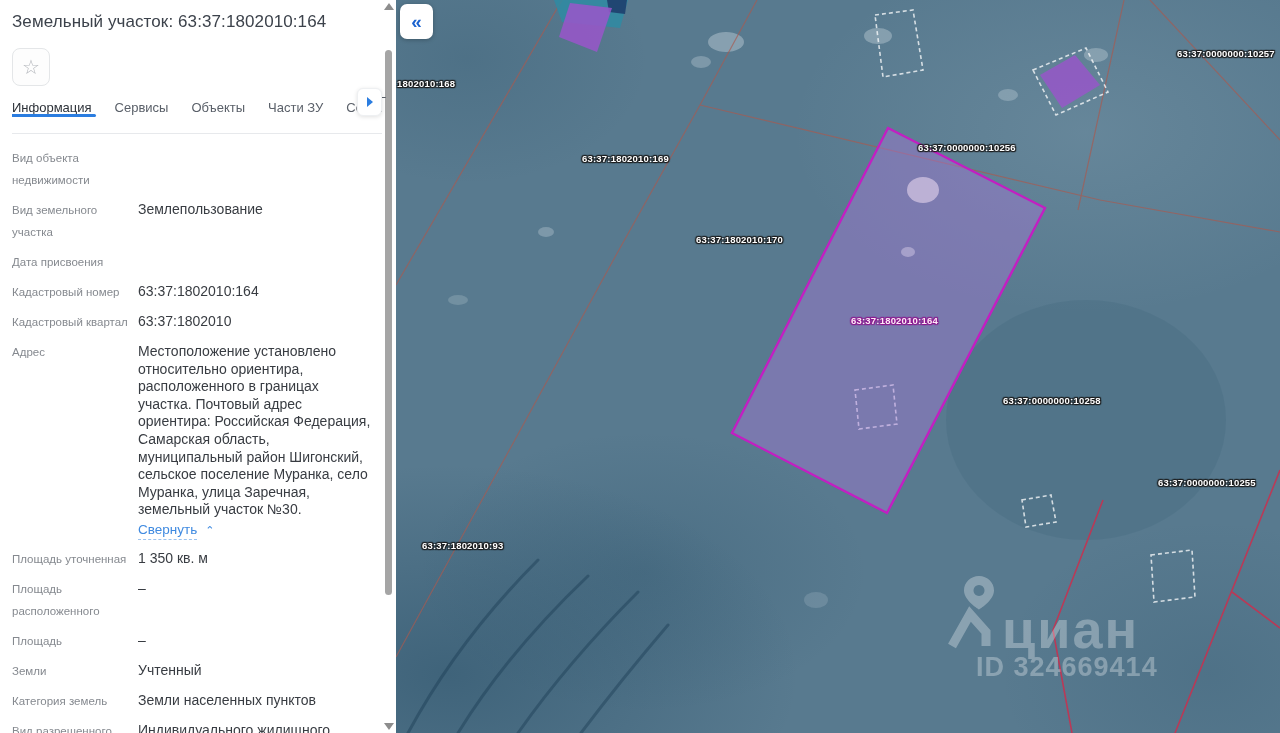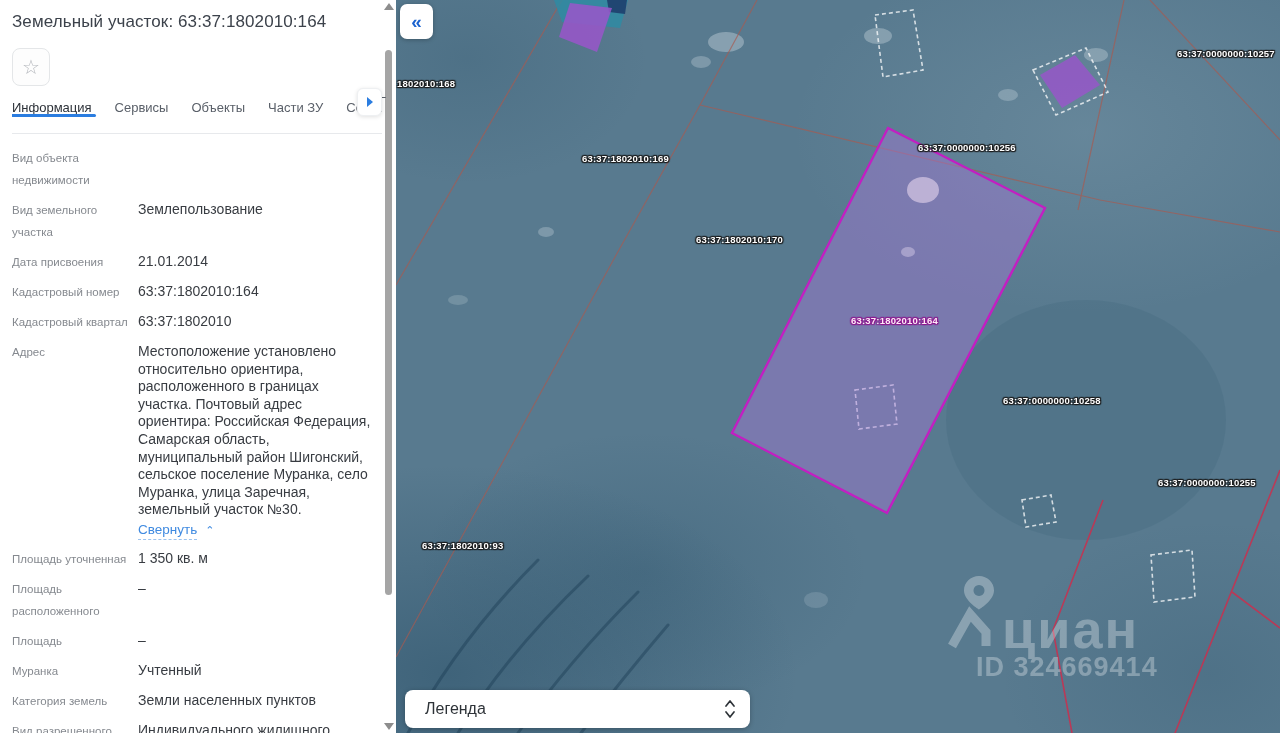--- a/index.html
+++ b/index.html
@@ -100,21 +100,20 @@
           <div class="flabel">Вид объекта недвижимости</div>
         </div>
 
         <div class="frow">
           <div class="flabel">Вид земельного участка</div>
           <div class="fvalue">Землепользование</div>
         </div>
 
         <div class="frow">
           <div class="flabel">Дата присвоения</div>
-          <div class="fvalue">21.01.2014</div>
         </div>
 
         <div class="frow">
           <div class="flabel">Кадастровый номер</div>
           <div class="fvalue">63:37:1802010:164</div>
         </div>
 
         <div class="frow">
           <div class="flabel">Кадастровый квартал</div>
           <div class="fvalue">63:37:1802010</div>
@@ -137,21 +136,21 @@
           <div class="flabel">Площадь расположенного</div>
           <div class="fvalue">–</div>
         </div>
 
         <div class="frow">
           <div class="flabel">Площадь</div>
           <div class="fvalue">–</div>
         </div>
 
         <div class="frow">
-          <div class="flabel">Муранка</div>
+          <div class="flabel">Земли</div>
           <div class="fvalue">Учтенный</div>
         </div>
 
         <div class="frow">
           <div class="flabel">Категория земель</div>
           <div class="fvalue">Земли населенных пунктов</div>
         </div>
 
         <div class="frow">
           <div class="flabel">Вид разрешенного использования</div>
@@ -238,22 +237,15 @@
     <span class="map-label" style="left:300px; top:234px;">63:37:1802010:170</span>
     <span class="map-label selected" style="left:455px; top:315px;">63:37:1802010:164</span>
     <span class="map-label" style="left:607px; top:395px;">63:37:0000000:10258</span>
     <span class="map-label" style="left:762px; top:477px;">63:37:0000000:10255</span>
     <span class="map-label" style="left:26px;  top:540px;">63:37:1802010:93</span>
 
     <div class="collapse-btn">
       <span>«</span>
     </div>
 
-    <div class="legend-bar">
-      <span class="legend-text">Легенда</span>
-      <svg width="12" height="22" viewBox="0 0 12 22">
-        <path d="M2,8 L6,3 L10,8" stroke="#2e3338" stroke-width="1.7" fill="none" stroke-linecap="round" stroke-linejoin="round"></path>
-        <path d="M2,14 L6,19 L10,14" stroke="#2e3338" stroke-width="1.7" fill="none" stroke-linecap="round" stroke-linejoin="round"></path>
-      </svg>
-    </div>
 
   </div>
 </div>
 
 </body></html>

